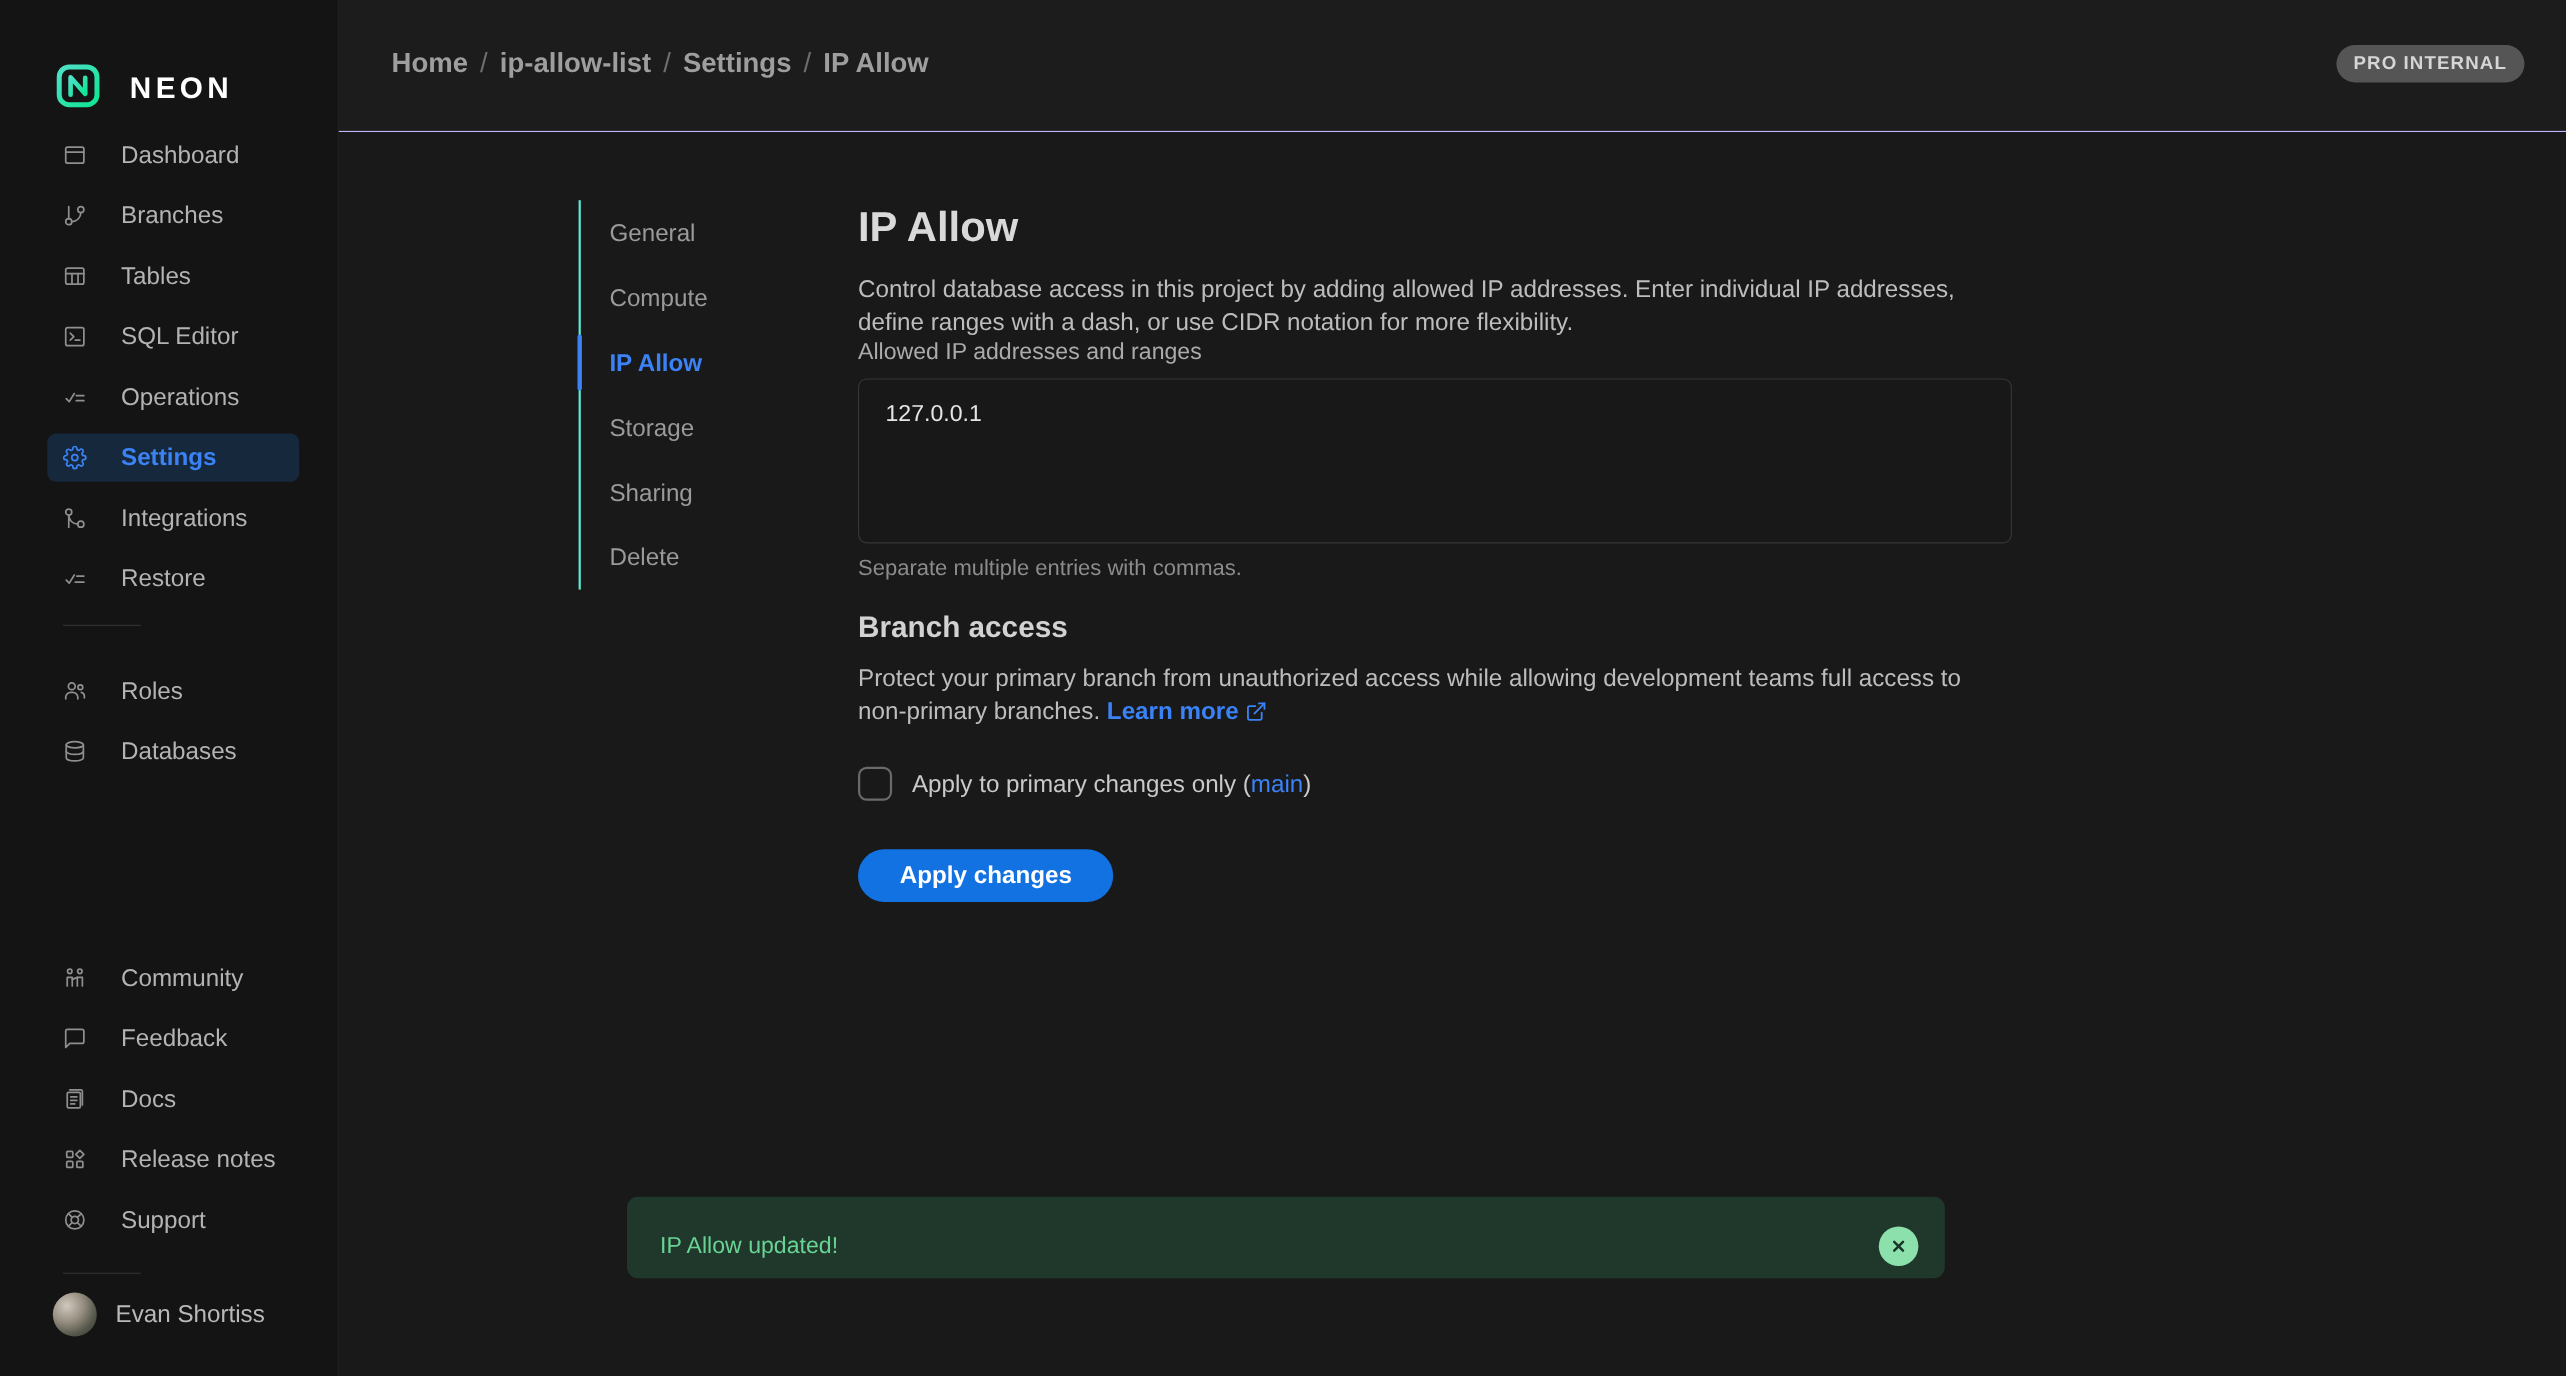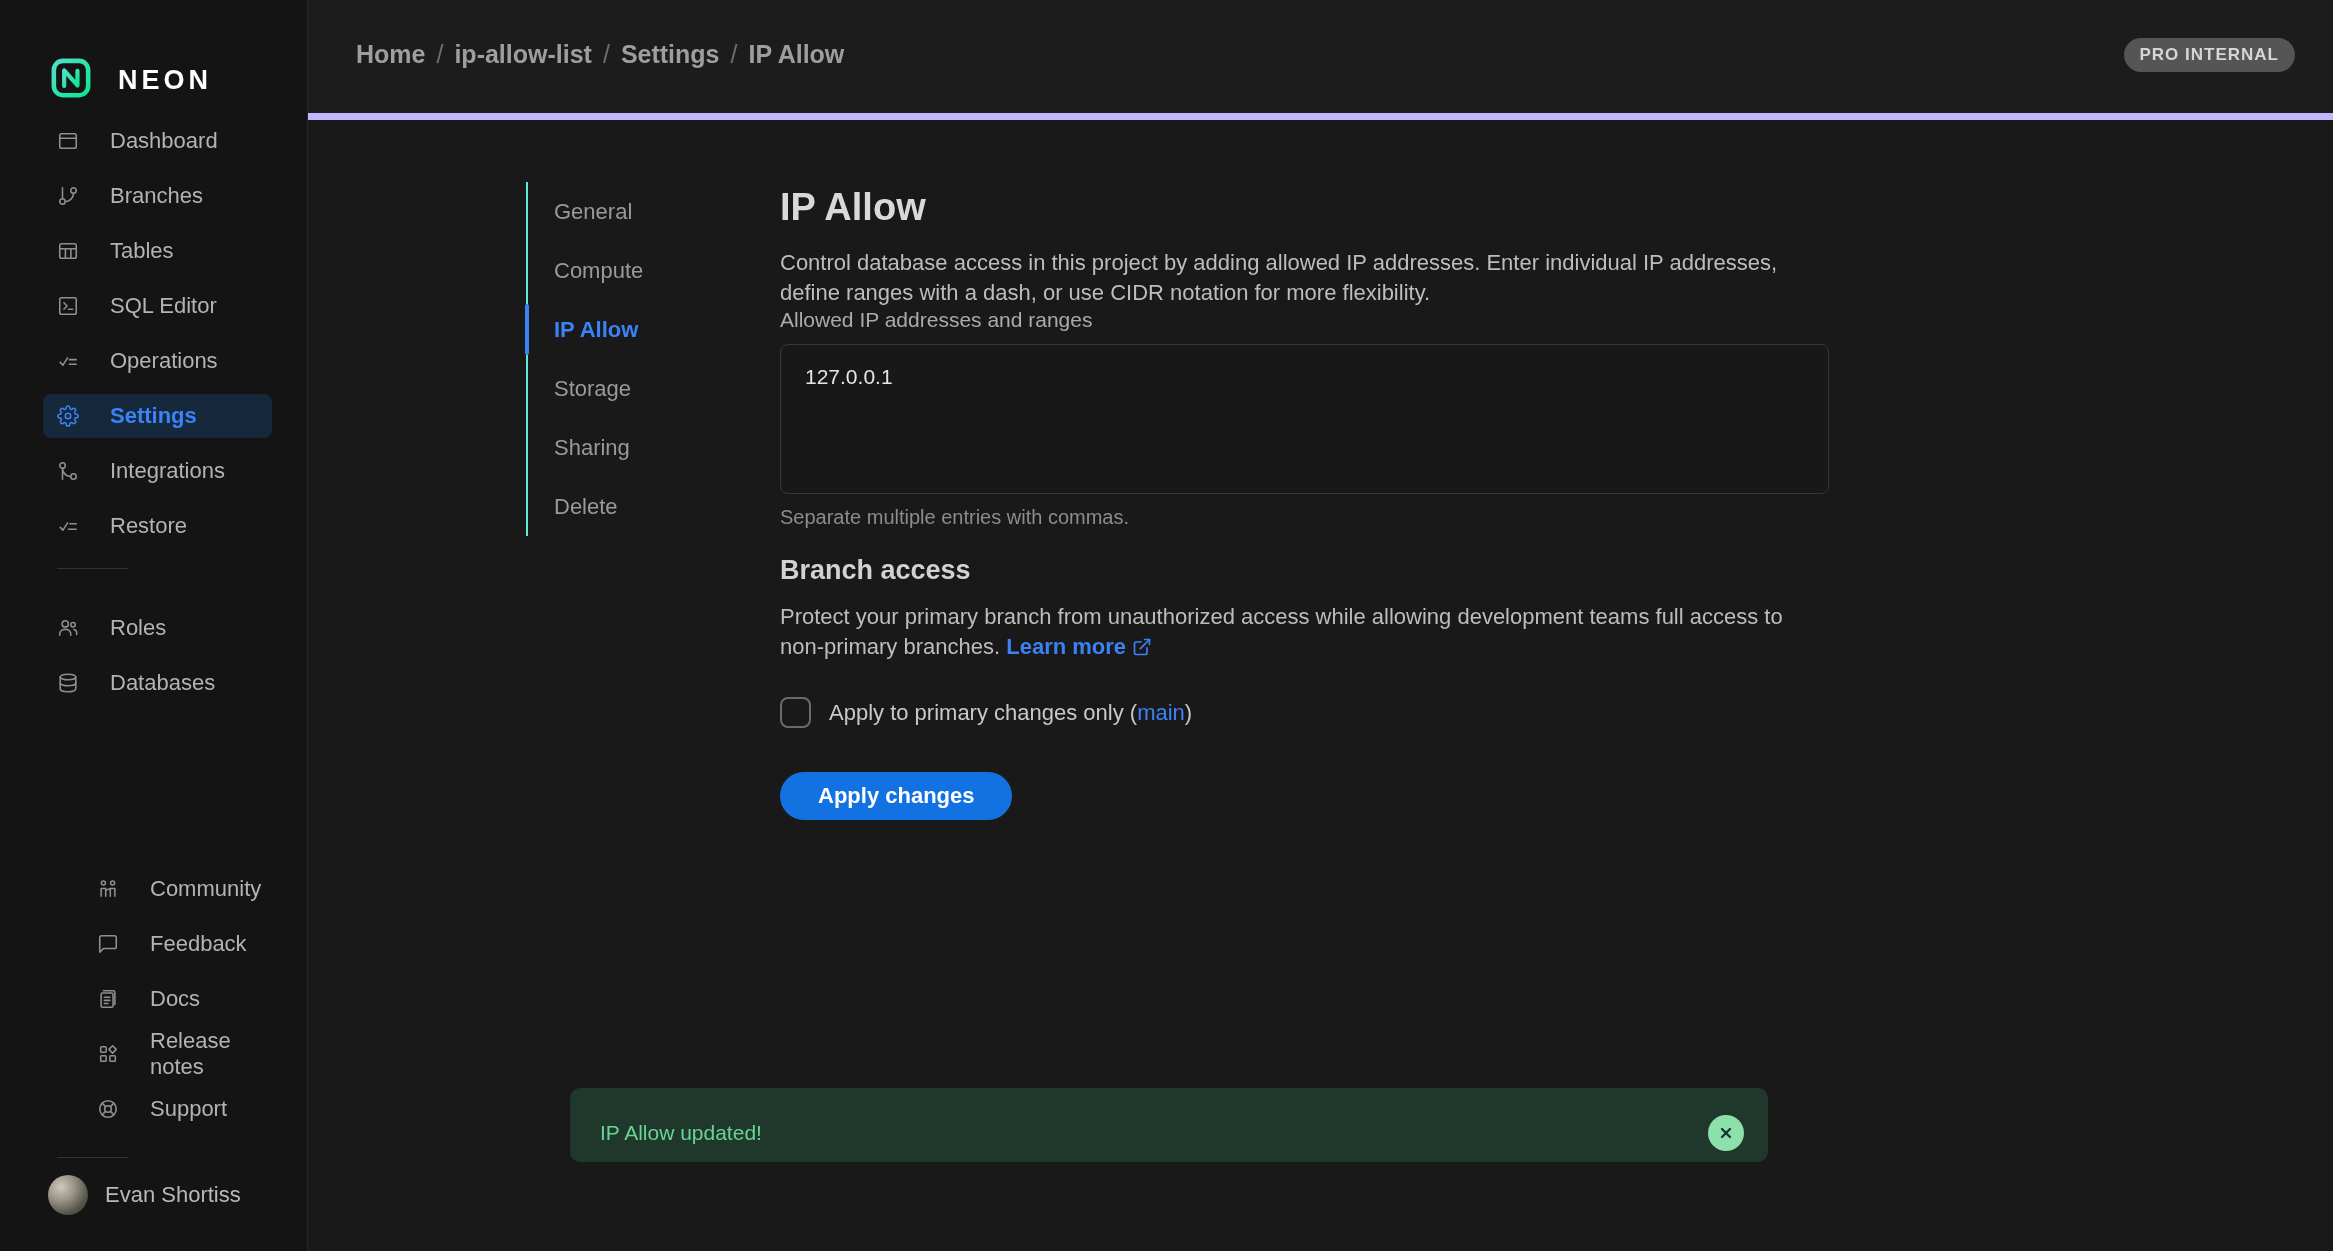--- a/index.html
+++ b/index.html
@@ -28,34 +28,34 @@
   .nav{margin-top:17px;display:flex;flex-direction:column;}
   .nav-item{
     display:flex;align-items:center;gap:31px;
     height:44px;margin:0 35px 11px 43px;padding-left:14px;
     border-radius:8px;color:#b3b3b3;font-size:22px;cursor:pointer;
   }
   .nav-item .icon{display:flex;align-items:center;color:#8f8f8f;}
   .nav-item.active{background:#16293c;color:var(--accent);font-weight:700;}
   .nav-item.active .icon{color:var(--accent);}
   .side-divider{height:1px;background:#333333;width:71px;margin:9px 0 20px 57px;border:0;}
-  .nav.bottom{margin-top:auto;margin-left:40px;}
+  .nav.bottom{margin-top:auto;}
   .user-row{
     display:flex;align-items:center;gap:17px;
     height:44px;margin:15px 35px 34px 43px;padding-left:0 0 0 14px;padding-left:0;
     color:#b9b9b9;font-size:22px;cursor:pointer;margin-left:43px;
   }
   .avatar{
     width:40px;height:40px;border-radius:50%;flex:0 0 40px;margin-left:5px;
     background:radial-gradient(circle at 32% 30%, #cfc8bd, #978f81 38%, #55584b 68%, #2d322b 100%);
   }
   
   .main{position:absolute;left:308px;top:0;width:2025px;height:1251px;}
   .header{
-    height:120px;background:#1c1c1c;border-bottom:7px solid #c4b5fd;
+    height:120px;background:#1c1c1c;border-bottom:1px solid #c4b5fd;
     display:flex;align-items:center;justify-content:space-between;
     padding:0 38px 4px 48px;
   }
   .breadcrumb{display:flex;align-items:center;font-size:25px;font-weight:700;color:#9e9e9e;}
   .breadcrumb .crumb{cursor:pointer;}
   .breadcrumb .crumb:last-child{cursor:default;}
   .breadcrumb .sep{color:#6e6e6e;margin:0 11px;font-weight:400;}
   .plan-badge{
     background:#555555;color:#d6d6d6;font-size:17px;font-weight:700;letter-spacing:1px;
     padding:7px 16px;border-radius:999px;

